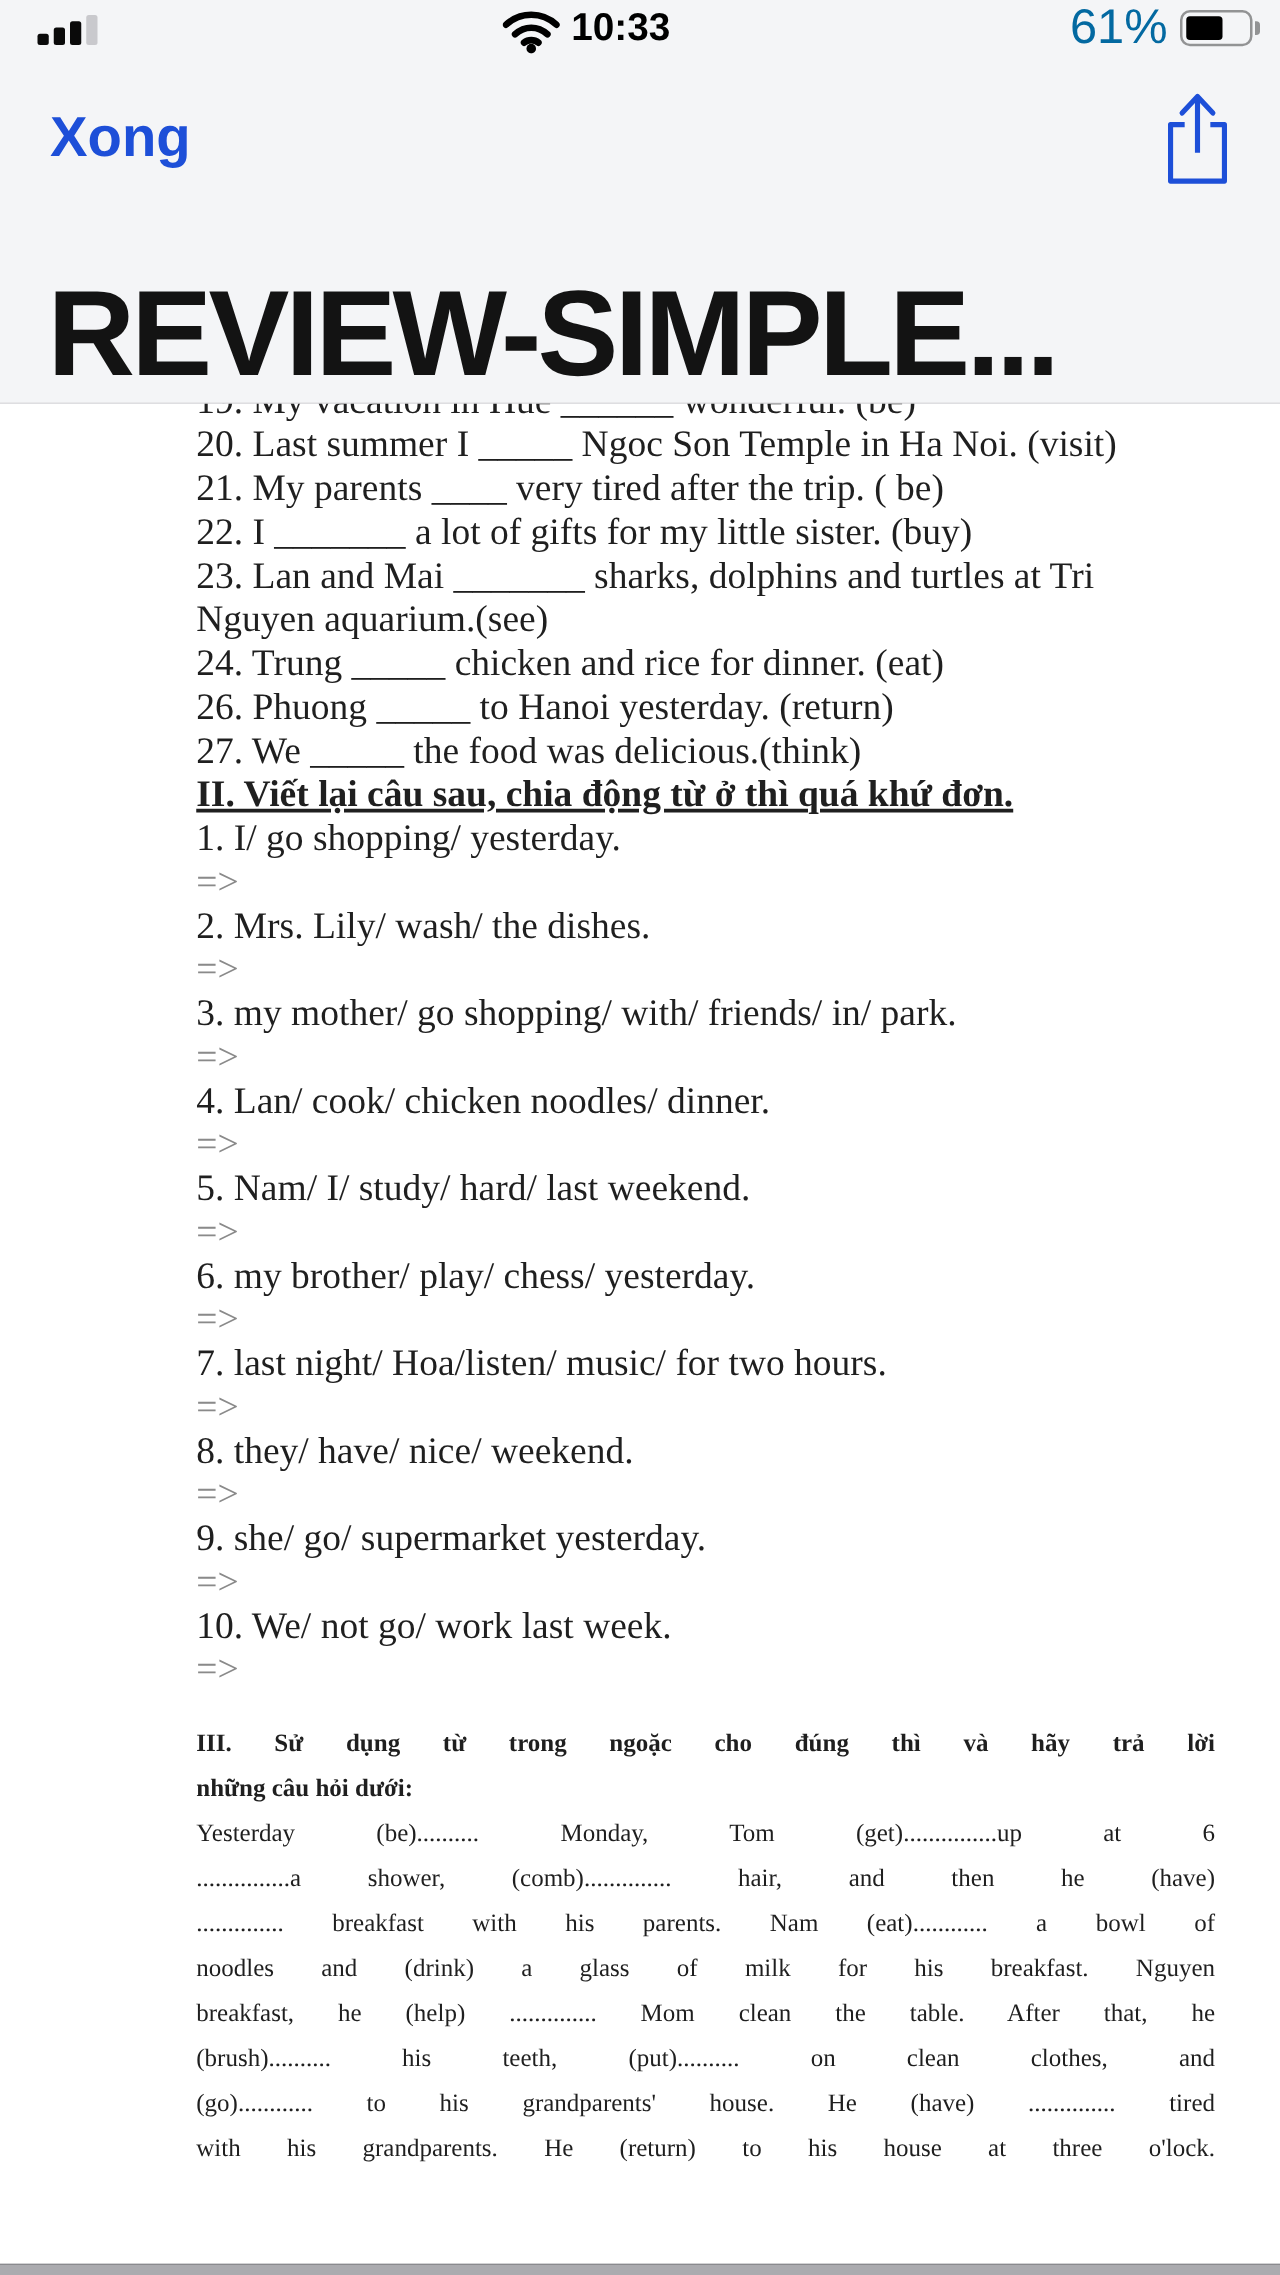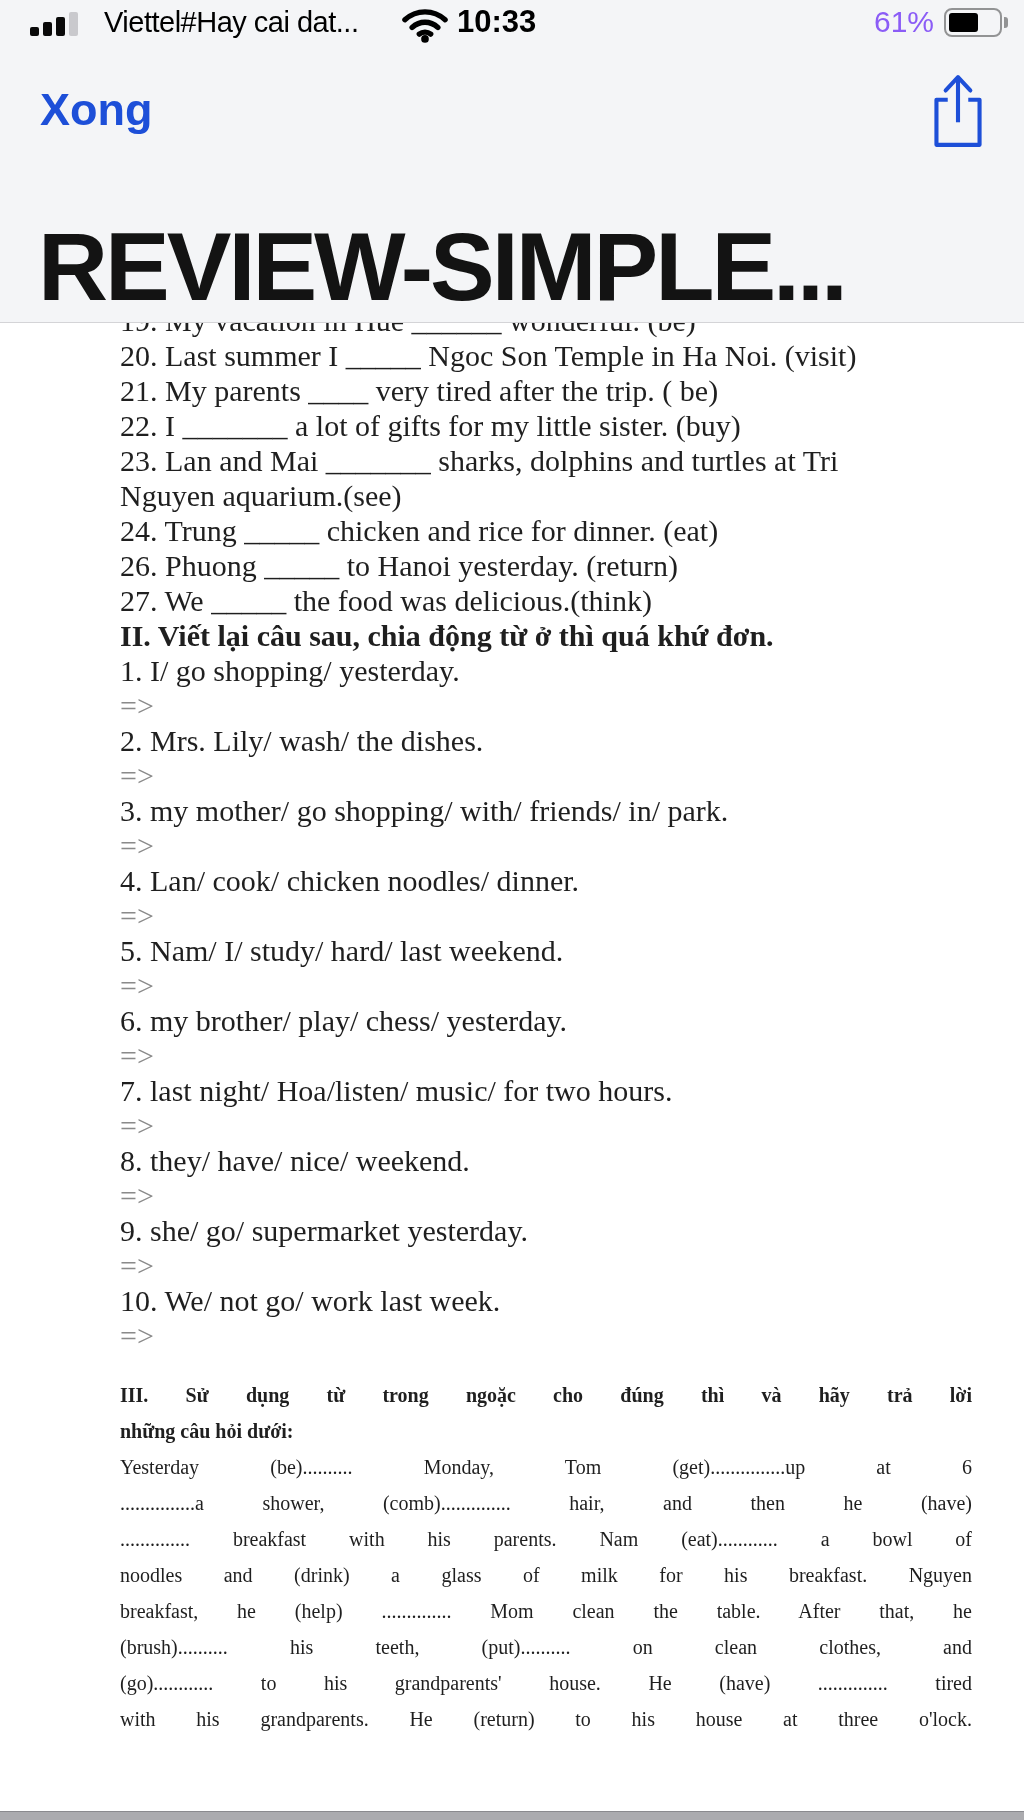--- a/index.html
+++ b/index.html
@@ -18,21 +18,21 @@
   .signal i { display:block; width:9px; border-radius:2px; background:#0a0a0a; }
   .signal .b1{height:9px;} .signal .b2{height:14px;} .signal .b3{height:19px;}
   .signal .b4{height:24px; background:#c9c9cd;}
   .carrier { position:absolute; left:104px; top:6px; font-size:29px;
              letter-spacing:-0.5px; color:#000; white-space:nowrap; }
   .wifi { position:absolute; left:402px; top:8px; }
   .time { position:absolute; left:457px; top:4px; font-size:31px;
           font-weight:700; color:#000; }
   .batt-group { position:absolute; right:16px; top:5px; height:34px;
                 display:flex; align-items:center; gap:10px; }
-  .pct { font-size:30px; color:#8b5cf6; }
+  .pct { font-size:39px; color:#0369a1; }
   .battery { position:relative; width:58px; height:29px;
              border:2px solid rgba(0,0,0,0.4); border-radius:8px; padding:3px; }
   .battery .fill { display:block; height:100%; background:#000; border-radius:3px; }
   .nub { width:4px; height:11px; background:rgba(0,0,0,0.4);
          border-radius:0 3px 3px 0; margin-left:-8px; }
 
   .done { position:absolute; left:40px; top:84px; border:none; background:none;
           color:var(--blue); font-family:"Liberation Sans",sans-serif;
           font-size:45px; font-weight:700; cursor:pointer; }
   .share { position:absolute; right:34px; top:72px; width:64px; height:80px;
@@ -40,44 +40,43 @@
 
   .title { position:absolute; left:38px; top:176px; font-size:97px;
            font-weight:700; letter-spacing:-3px; color:#131313;
            white-space:nowrap;margin-top:35px; }
 
   
   .page { position:absolute; top:322px; left:0; right:0; bottom:9px;
           background:#fff; border-top:1px solid #d4d4d7; overflow:hidden; }
   .doc { margin-top:-20px; padding:0 52px 0 120px;
          font-family:"Liberation Serif", serif; font-size:30px;
-         line-height:35px; color:var(--ink); }
+         line-height:35px; color:var(--ink);margin-left:37px; }
   .doc-line { white-space:nowrap; }
   .arrow { color:#8a8a8a; }
   .heading { font-weight:bold; }
-  .u { }
+  .u { text-decoration:underline; }
   .sec3 { margin-top:24px; font-size:20px; line-height:36px; }
   .just { text-align:justify; text-align-last:justify; white-space:normal; }
 
   .bottom-bar { position:absolute; left:0; right:0; bottom:0; height:9px;
                 background:#ababaf; border-top:1px solid #8a8a8e; }
 </style>
 </head>
 <body>
 
 <div class="header">
 
   <div class="status-bar">
     <span class="signal">
       <i class="b1"></i>
         <i class="b2"></i>
         <i class="b3"></i>
         <i class="b4"></i>
     </span>
-    <span class="carrier">Viettel#Hay cai dat...</span>
     <svg class="wifi" width="46" height="35" viewBox="0 0 48 36">
       <path d="M3 12 C15 1, 33 1, 45 12" stroke="#000" stroke-width="5.5" fill="none" stroke-linecap="round"></path>
       <path d="M10.5 20 C18.5 12.8, 29.5 12.8, 37.5 20" stroke="#000" stroke-width="5.5" fill="none" stroke-linecap="round"></path>
       <path d="M18 27 C21.4 24.2, 26.6 24.2, 30 27" stroke="#000" stroke-width="5.5" fill="none" stroke-linecap="round"></path>
       <circle cx="24" cy="32" r="4" fill="#000"></circle>
     </svg>
     <span class="time">10:33</span>
     <span class="batt-group">
       <span class="pct">61%</span>
       <span class="battery">

